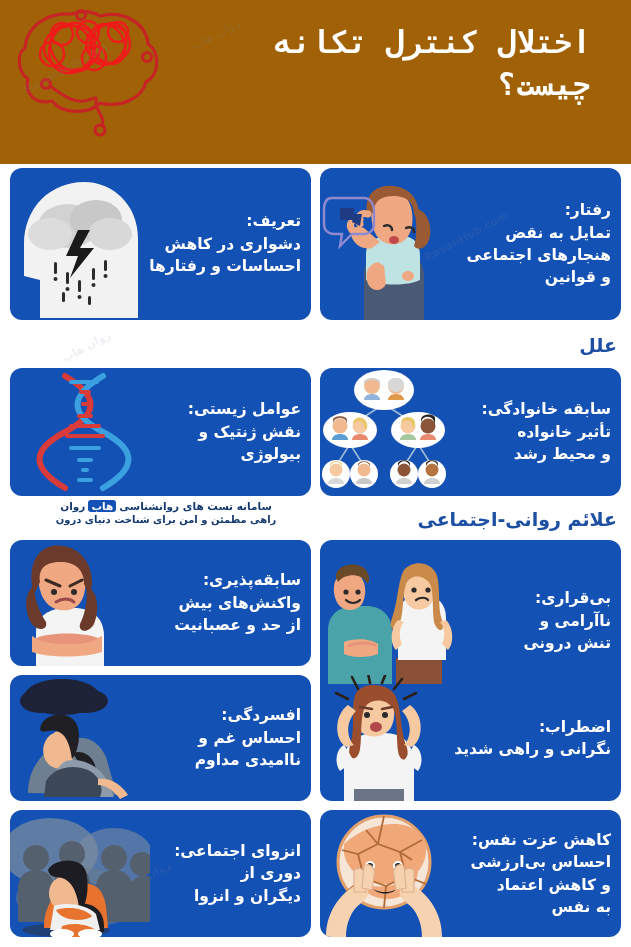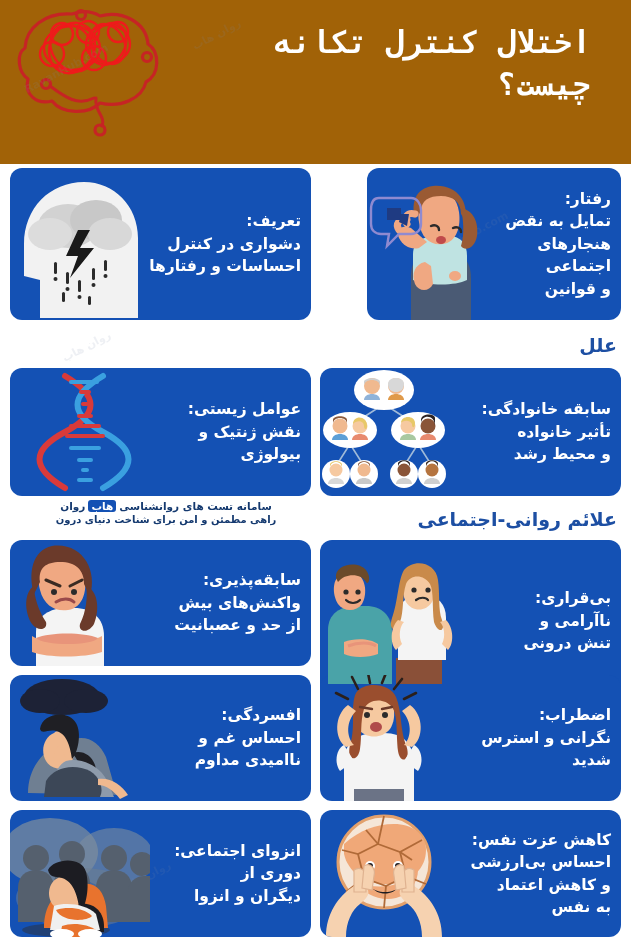--- a/index.html
+++ b/index.html
@@ -83,21 +83,21 @@
     flex: 0 0 auto;
     width: 120px;
     height: 100%;
     position: relative;
     z-index: 1;
   }
   .card-art svg { width: 100%; height: 100%; display: block; }
 
   
   .c-def      { right: 320px; top: 168px;  width: 301px; height: 152px; }
-  .c-behav    { right: 10px;  top: 168px;  width: 254px; height: 152px; }
+  .c-behav    { right: 10px;  top: 168px;  width: 301px; height: 152px; }
   .c-bio      { right: 320px; top: 368px;  width: 301px; height: 128px; padding-left: 15px; }
   .c-family   { right: 10px;  top: 368px;  width: 301px; height: 128px; }
   .c-irrit    { right: 320px; top: 540px;  width: 301px; height: 126px; }
   .c-restless { right: 10px;  top: 540px;  width: 301px; height: 162px; }
   .c-depress  { right: 320px; top: 675px;  width: 301px; height: 126px; }
   .c-anxiety  { right: 10px;  top: 675px;  width: 301px; height: 126px; }
   .c-isolate  { right: 320px; top: 810px;  width: 301px; height: 127px; }
   .c-esteem   { right: 10px;  top: 810px;  width: 301px; height: 127px; }
 
   
@@ -190,21 +190,21 @@
   </div>
   <div class="header-title">اختلال کنترل تکانه چیست؟</div>
 </div>
 
 <div class="section-heading sec-causes">علل</div>
 <div class="section-heading sec-psych">علائم روانی-اجتماعی</div>
 
 <div class="card c-def">
   <div class="card-text">
     <span class="kw">تعریف:</span>
-    <span class="kw">دشواری در کنترل</span>
+    <span class="kw">دشواری در کاهش</span>
     <span class="kw">احساسات و رفتارها</span>
   </div>
   <div class="card-art">
     <svg viewBox="0 0 132 152">
       <path d="M30 150 L30 112 L14 108 L14 76 C14 40 40 14 74 14 C104 14 128 38 128 70
                L128 150 Z" fill="#f2f2f2"></path>
       <ellipse cx="58" cy="58" rx="30" ry="22" fill="#d2d2d2"></ellipse>
       <ellipse cx="86" cy="52" rx="26" ry="20" fill="#c8c8c8"></ellipse>
       <ellipse cx="40" cy="66" rx="22" ry="16" fill="#dcdcdc"></ellipse>
       <ellipse cx="100" cy="66" rx="22" ry="16" fill="#d8d8d8"></ellipse>
@@ -436,21 +436,21 @@
       <path d="M36 106 C44 92 64 88 80 96 C90 102 94 114 90 122 L34 122 Z" fill="#3c4757"></path>
       <path d="M88 104 C100 102 112 110 118 120 L110 124 C104 116 96 110 88 110 Z" fill="#f0b98f"></path>
       <path d="M50 70 C44 74 42 84 46 90 L56 84 Z" fill="#f0b98f"></path>
     </svg>
   </div>
 </div>
 
 <div class="card c-anxiety">
   <div class="card-text">
     <span class="kw">اضطراب:</span>
-    <span class="kw">نگرانی و استرس شدید</span>
+    <span class="kw">نگرانی و راهی شدید</span>
   </div>
   <div class="card-art">
     <svg viewBox="0 0 120 126">
       <g stroke="#2b1f1a" stroke-width="2.6" stroke-linecap="round">
         <path d="M38 14 L32 2"></path>
           <path d="M50 8 L48 -2"></path>
           <path d="M62 8 L66 -2"></path>
         <path d="M74 14 L82 4"></path>
           <path d="M28 24 L16 18"></path>
           <path d="M84 24 L96 18"></path>

